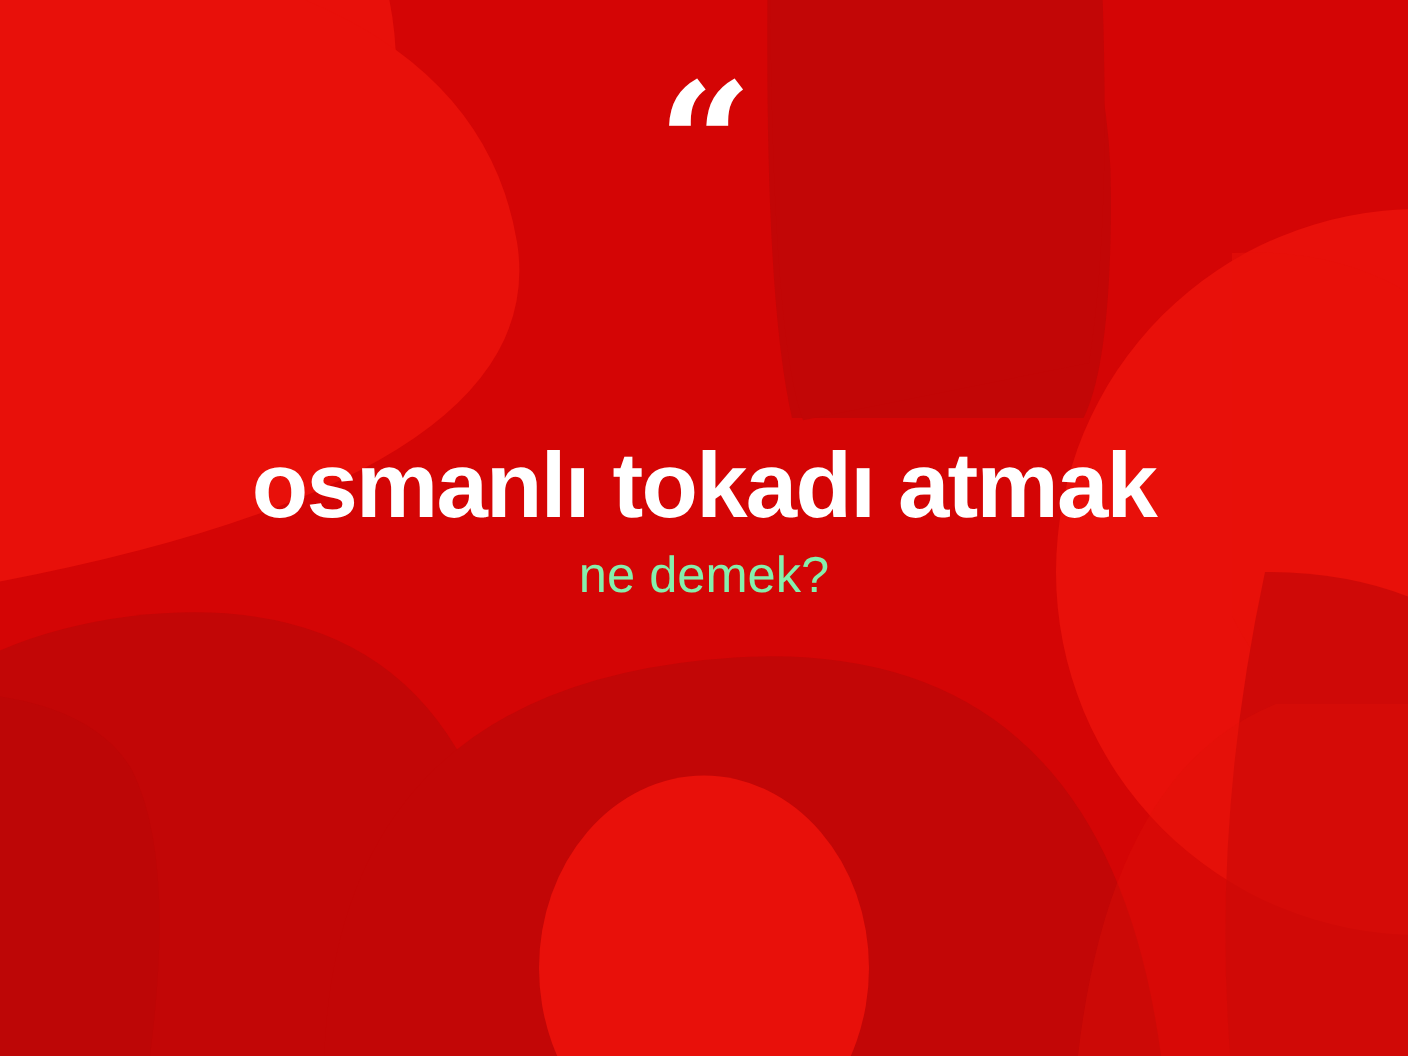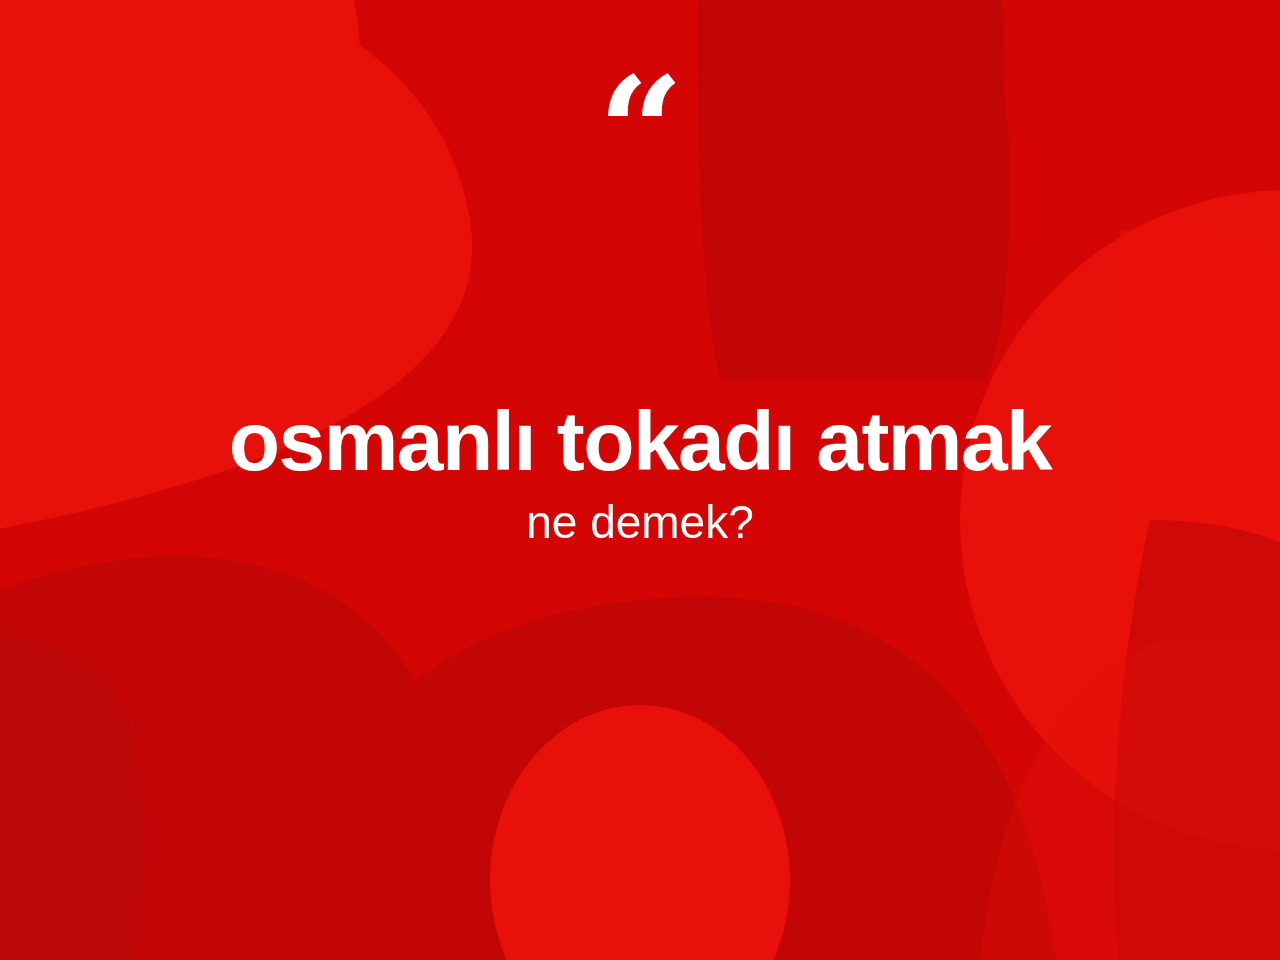--- a/index.html
+++ b/index.html
@@ -73,21 +73,21 @@
     font-family: "Liberation Sans", sans-serif;
     font-size: 84px;
     font-weight: 700;
     line-height: 1.04;
     letter-spacing: -1.6px;
     white-space: nowrap;
   }
 
   .subtitle {
     margin: 12px 0 0 0;
-    color: #ffffff;
+    color: #86efac;
     font-family: "Liberation Sans", sans-serif;
     font-size: 46px;
     font-weight: 400;
     line-height: 1.1;
     letter-spacing: 0px;
   }
 
   
   .logo-wrap {
     position: absolute;

